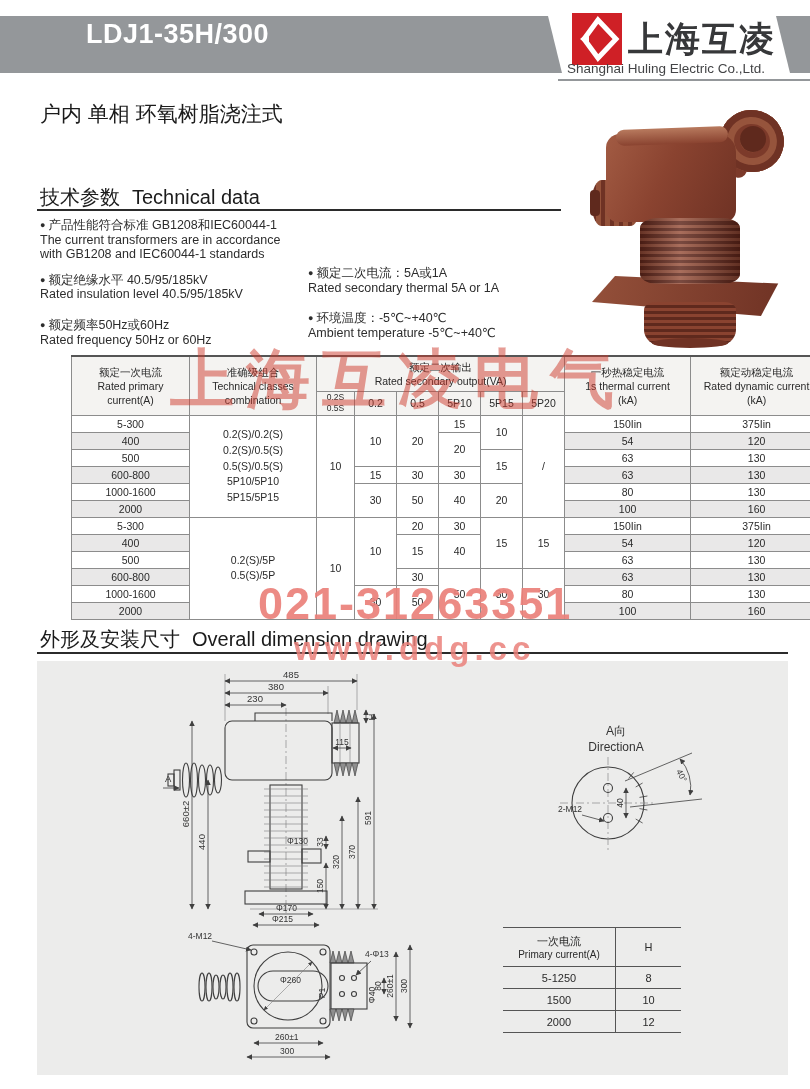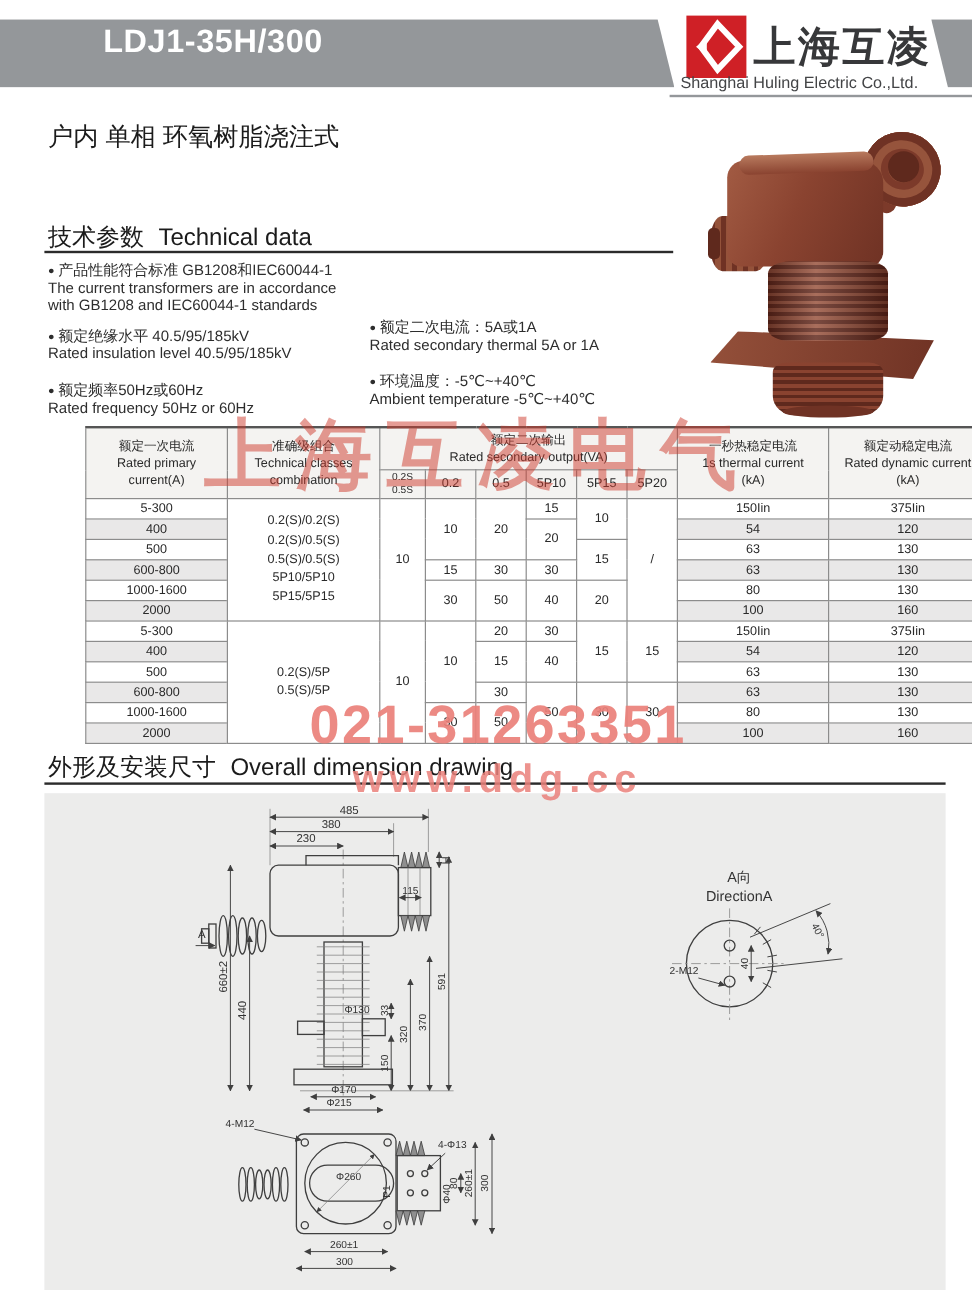--- a/index.html
+++ b/index.html
@@ -473,15 +473,40 @@
       <line class="dim" x1="214" y1="29" x2="214" y2="98" marker-start="url(#ar)" marker-end="url(#ar)"></line>
       <text class="dts" transform="translate(211,63) rotate(-90)" text-anchor="middle">260±1</text>
       <line class="dim" x1="228" y1="22" x2="228" y2="105" marker-start="url(#ar)" marker-end="url(#ar)"></line>
       <text class="dts" transform="translate(225,63) rotate(-90)" text-anchor="middle">300</text>
       <line class="dim" x1="72" y1="120" x2="141" y2="120" marker-start="url(#ar)" marker-end="url(#ar)"></line>
       <text class="dts" x="93" y="117">260±1</text>
       <line class="dim" x1="65" y1="134" x2="148" y2="134" marker-start="url(#ar)" marker-end="url(#ar)"></line>
       <text class="dts" x="98" y="131">300</text>
     </svg>
 
+    <table class="htable">
+      <thead>
+        <tr>
+          <th>
+            <div>一次电流</div>
+            <div class="hen">Primary current(A)</div>
+          </th>
+          <th>H</th>
+        </tr>
+      </thead>
+      <tbody>
+        <tr>
+          <td>5-1250</td>
+          <td>8</td>
+        </tr>
+        <tr>
+          <td>1500</td>
+          <td>10</td>
+        </tr>
+        <tr>
+          <td>2000</td>
+          <td>12</td>
+        </tr>
+      </tbody>
+    </table>
 
   </div>
 </div>
 
 </body></html>

